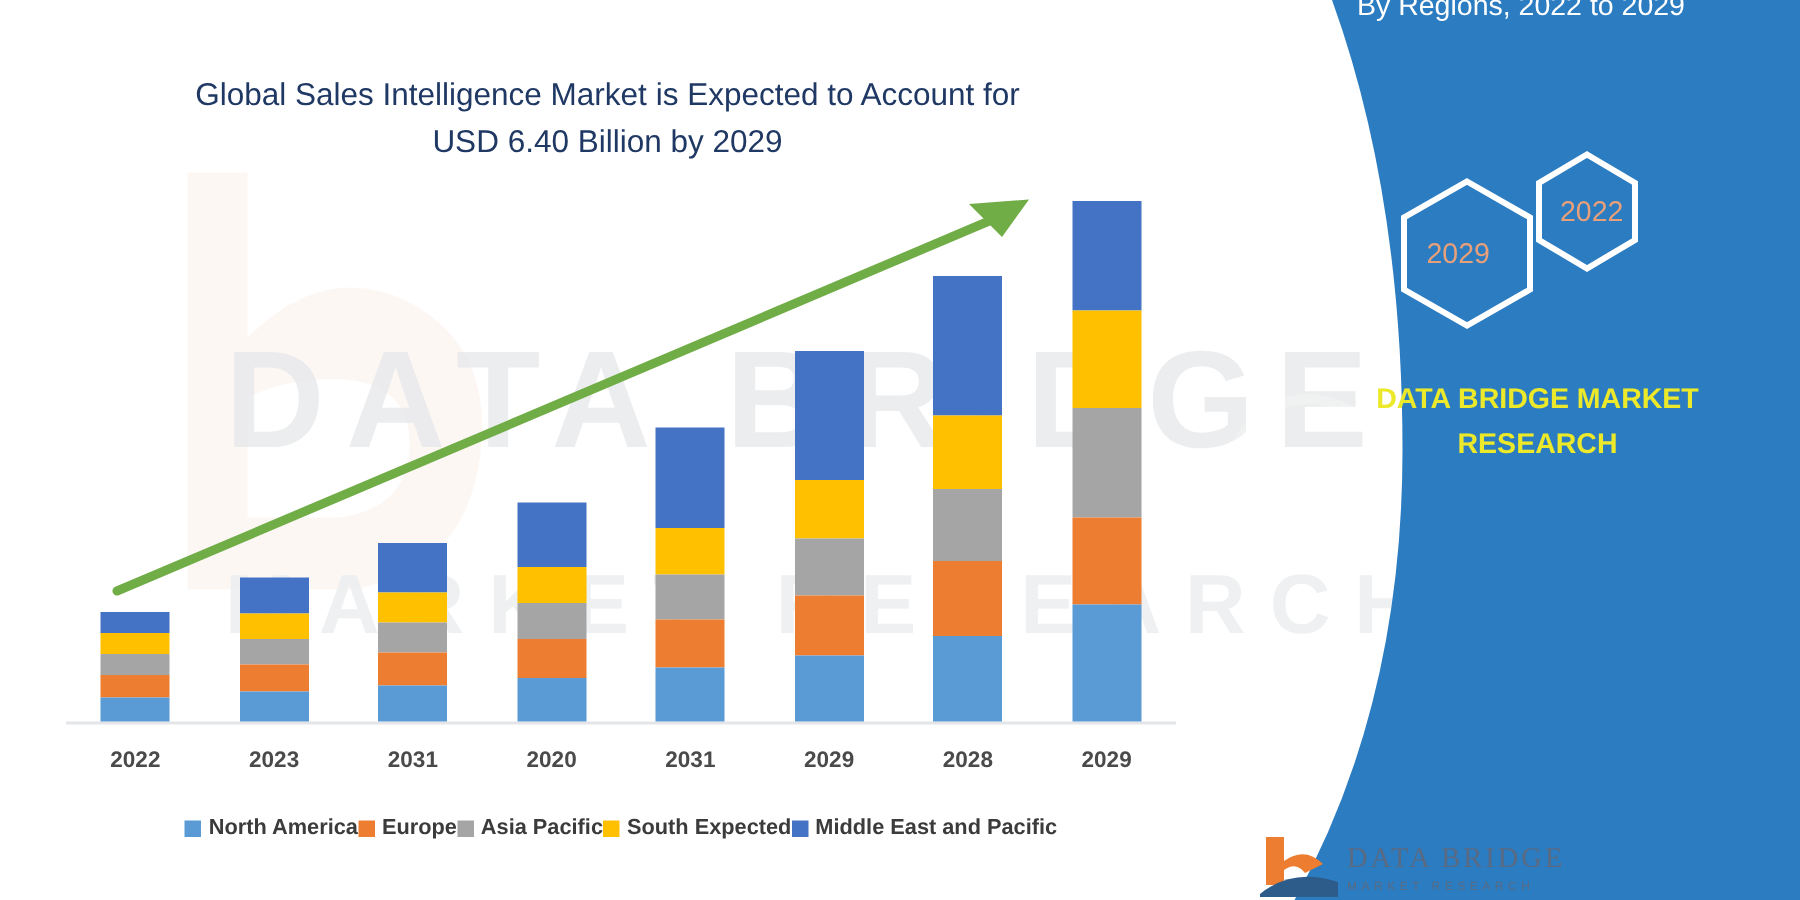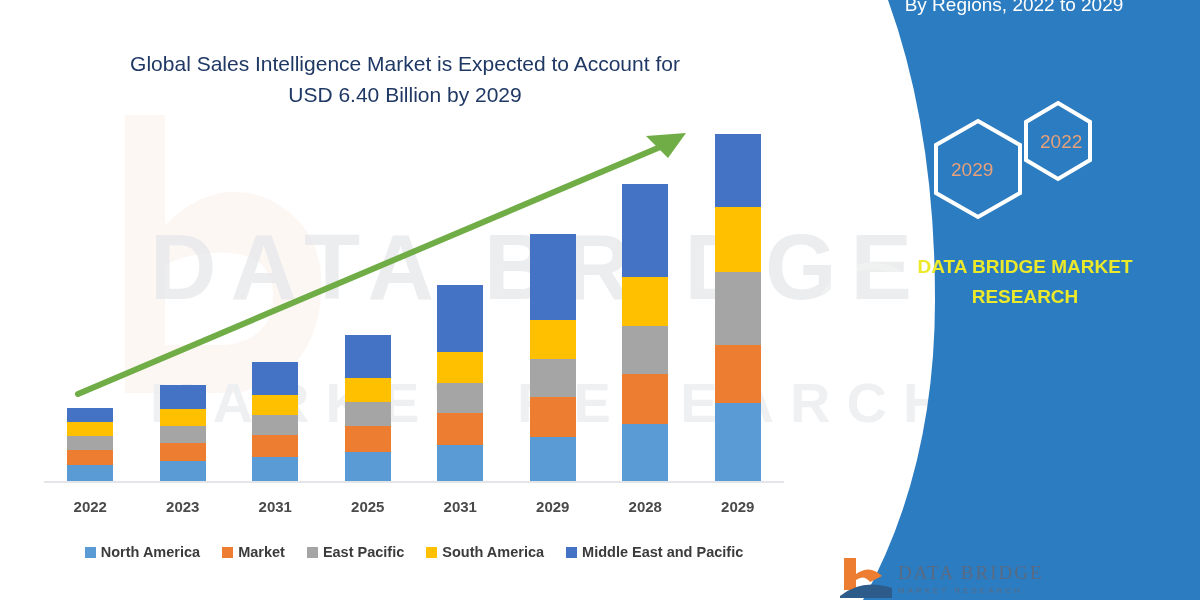--- a/index.html
+++ b/index.html
@@ -45,21 +45,21 @@
   .xlabels{
     position:absolute;left:44px;top:498px;width:740px;height:22px;
     display:flex;justify-content:space-around;
   }
   .xlabels span{
     width:46px;text-align:center;font-size:15px;font-weight:700;color:#4a4a4a;
   }
 
   .legend{
     position:absolute;left:44px;top:540px;width:740px;height:24px;
-    display:flex;align-items:center;justify-content:center;gap:22px;
+    display:flex;align-items:center;justify-content:center;gap:0;
   }
   .lg{display:flex;align-items:center;gap:5px;}
   .lg .sw{width:11px;height:11px;display:inline-block;}
   .lg .lb{font-size:14.5px;font-weight:700;color:#3b3b3b;white-space:nowrap;}
 
   
   .right-panel{position:absolute;right:0;top:0;width:400px;height:600px;}
   .rp-head{
     position:absolute;left:828px;top:-6px;width:372px;text-align:center;
     font-size:19px;color:#ffffff;z-index:3;
@@ -164,42 +164,42 @@
     <g id="arrow-g">
         <line x1="38" y1="284" x2="632" y2="32" stroke="#70AD47" stroke-width="6" stroke-linecap="round"></line>
         <polygon points="646,23 606,26 628,48" fill="#70AD47"></polygon>
       </g>
   </svg>
 
   <div class="xlabels" id="xlabels">
       <span>2022</span>
       <span>2023</span>
       <span>2031</span>
-      <span>2025</span>
+      <span>2020</span>
       <span>2031</span>
       <span>2029</span>
       <span>2028</span>
       <span>2029</span>
     </div>
   <div class="legend" id="legend">
       <div class="lg">
         <span class="sw" style="background: rgb(91, 155, 213);"></span>
         <span class="lb">North America</span>
       </div>
       <div class="lg">
         <span class="sw" style="background: rgb(237, 125, 49);"></span>
-        <span class="lb">Market</span>
+        <span class="lb">Europe</span>
       </div>
       <div class="lg">
         <span class="sw" style="background: rgb(165, 165, 165);"></span>
-        <span class="lb">East Pacific</span>
+        <span class="lb">Asia Pacific</span>
       </div>
       <div class="lg">
         <span class="sw" style="background: rgb(255, 192, 0);"></span>
-        <span class="lb">South America</span>
+        <span class="lb">South Expected</span>
       </div>
       <div class="lg">
         <span class="sw" style="background: rgb(68, 114, 196);"></span>
         <span class="lb">Middle East and Pacific</span>
       </div>
     </div>
 
   <svg class="right-panel" viewBox="0 0 400 600" preserveAspectRatio="none">
     <path id="panel-shape" d="M88 0 L400 0 L400 600 L63 600 Q135 470 135 300 Q135 130 88 0 Z" fill="#2B7CC0"></path>
     <circle id="panel-circle" cx="72" cy="318" r="52" fill="none" stroke="#ffffff" stroke-opacity="0.22" stroke-width="7"></circle>

